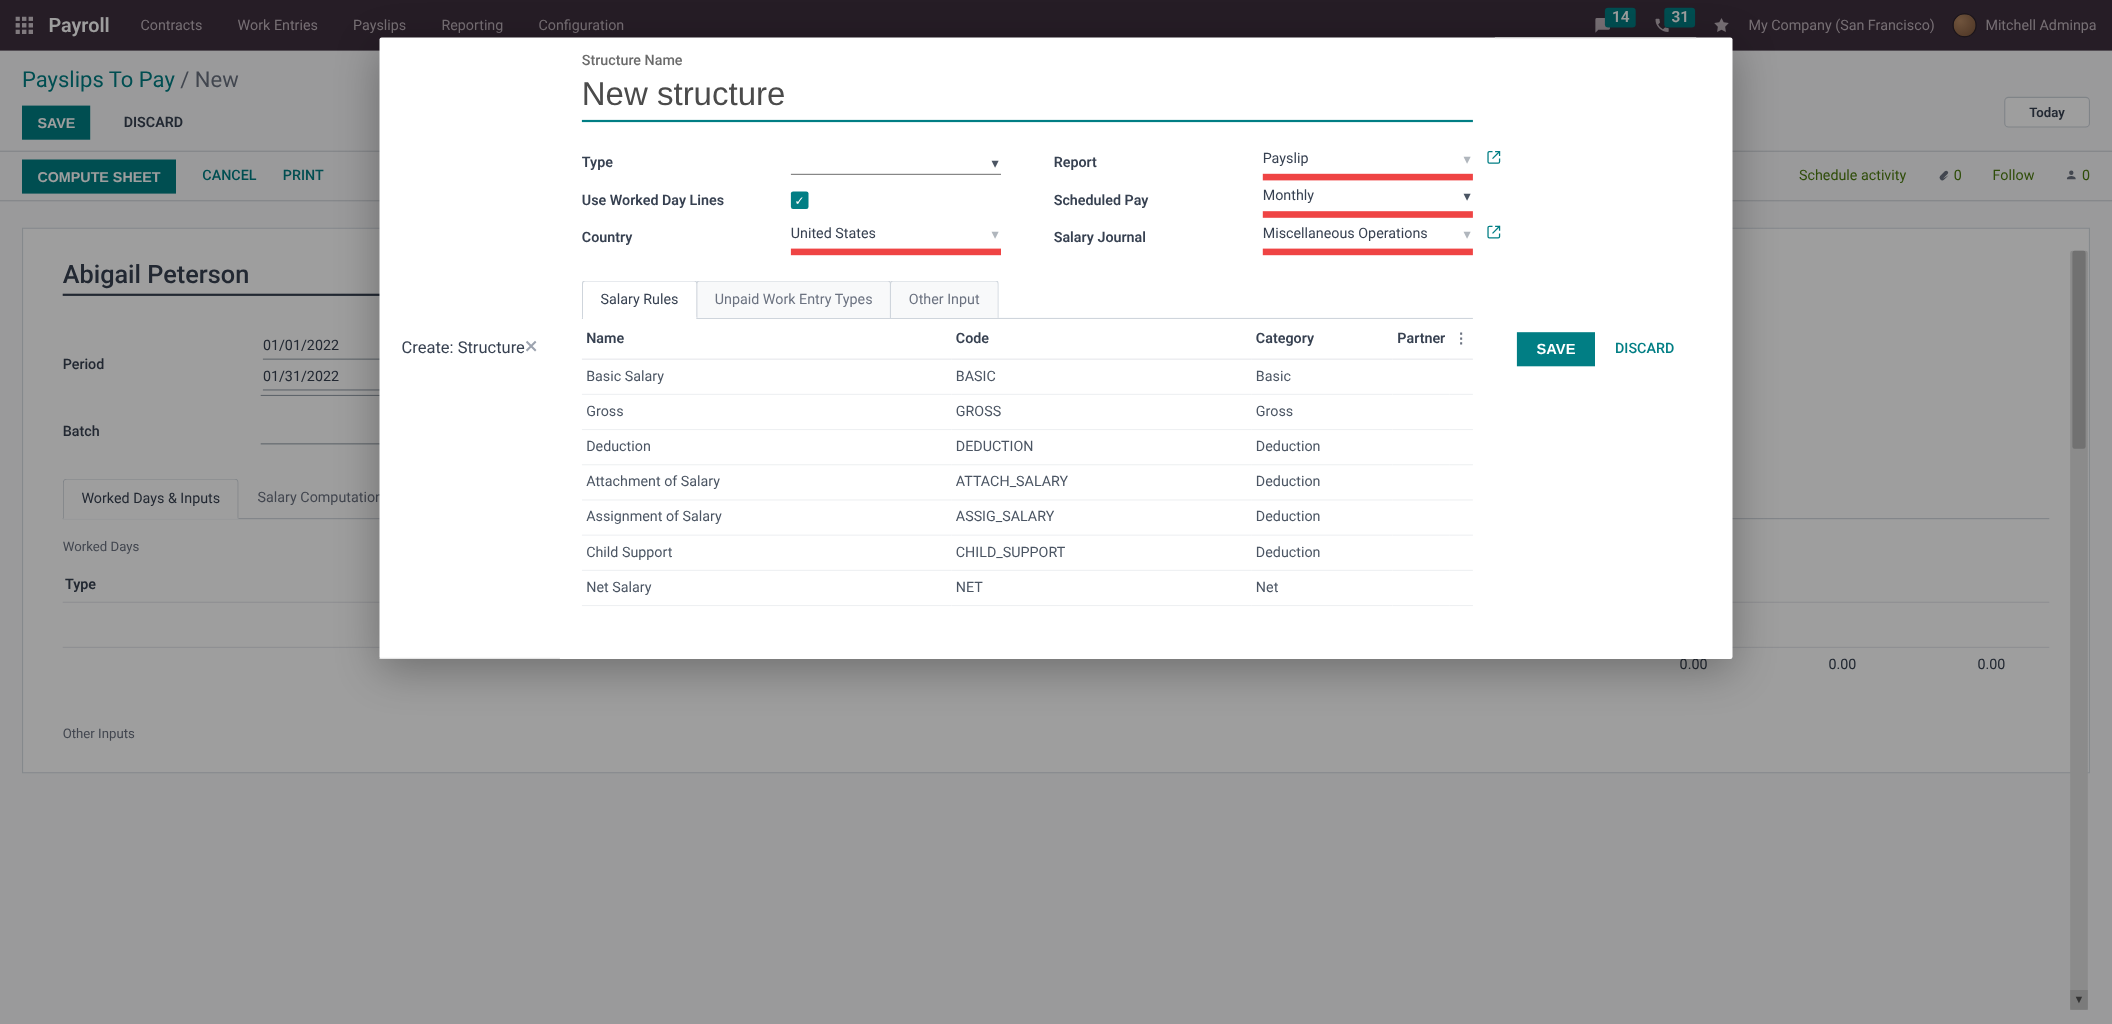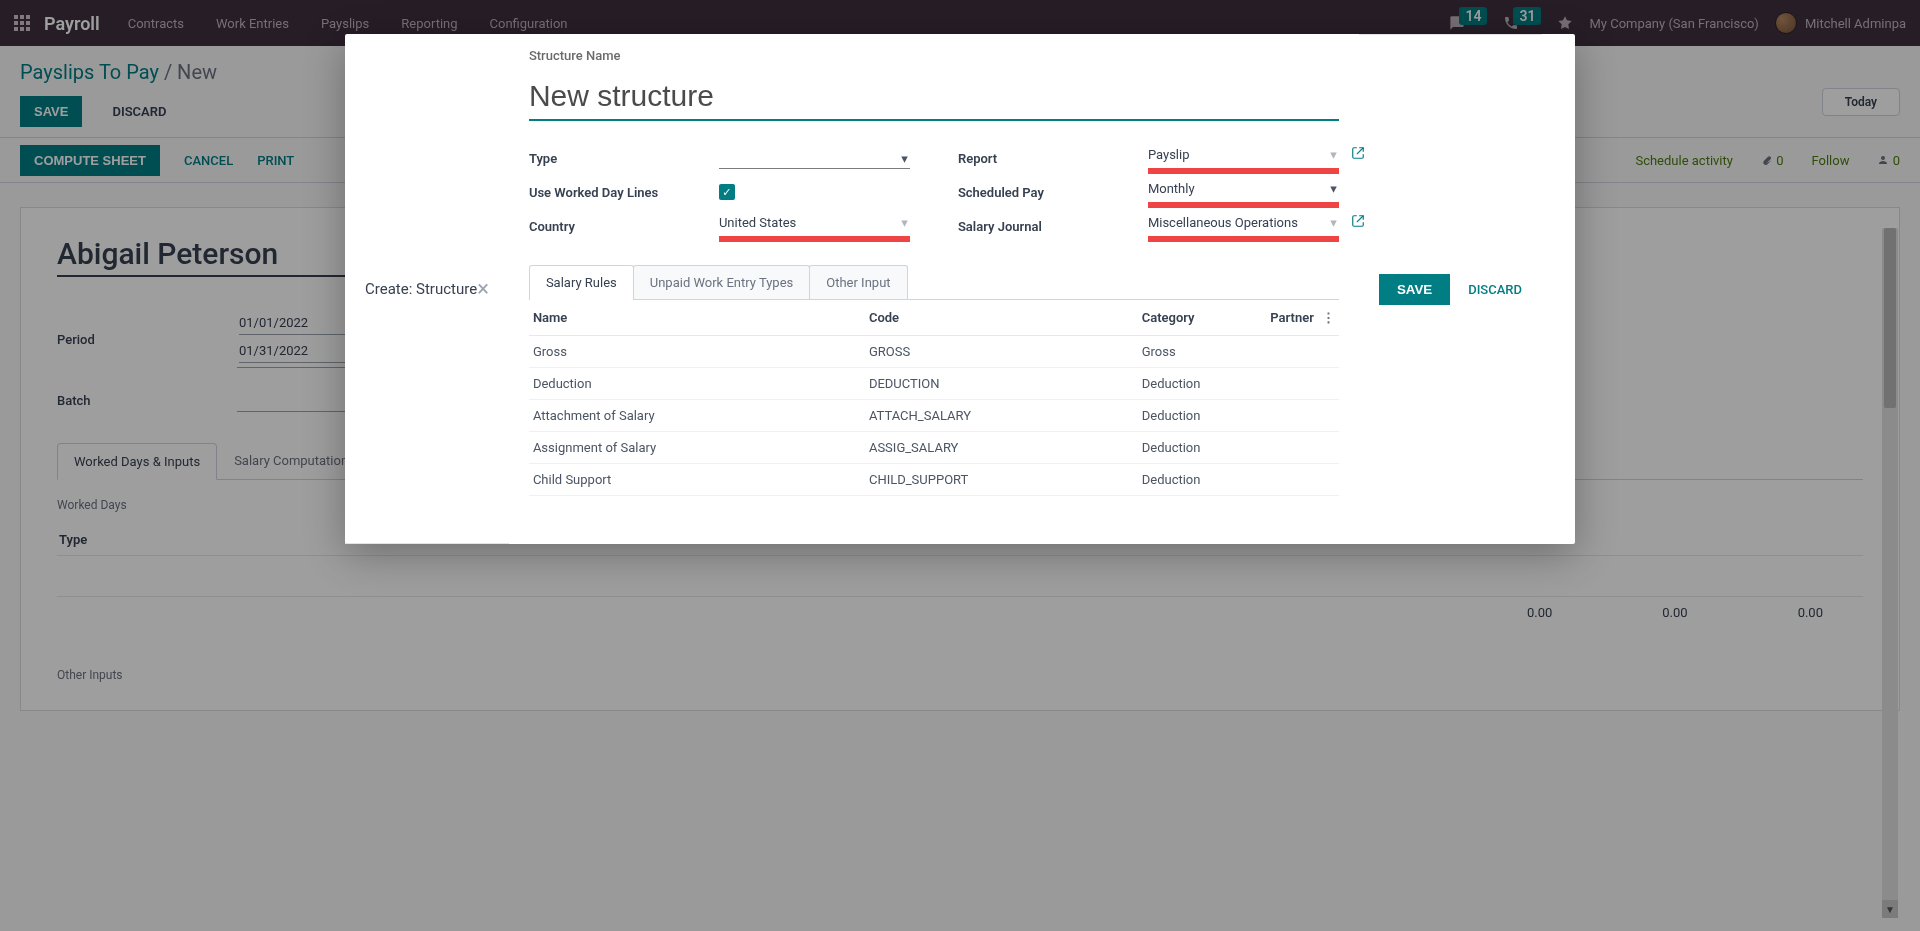--- a/index.html
+++ b/index.html
@@ -28,42 +28,42 @@
     .btn.text { background: transparent; color: #374151; }
     .action-bar { border-top: 1px solid #d1d5db; border-bottom: 1px solid #d1d5db; padding: 0 20px; display: flex; align-items: center; height: 46px; gap: 24px; position: relative; }
     .action-bar .link { color: #017e84; font-weight: 500; cursor: pointer; }
     .action-bar .right { margin-left: auto; display: flex; align-items: flex-end; gap: 28px; color: #4d7c0f; }
     .status-bar { position: absolute; right: 20px; top: -50px; }
     .status-chip { display: inline-block; background: #fff; border: 1px solid #cfd5dc; border-radius: 4px; padding: 6px 22px; font-size: 12px; color: #374151; font-weight: 600; }
 
     
     .sheet-wrap { padding: 0 20px 20px 20px; }
     .sheet { background: #fff; border: 1px solid #d7dde3; margin-top: 24px; padding: 28px 36px; position: relative; }
-    .sheet h1.name { font-size: 30px; font-weight: 500; color: #374151; border-bottom: 2px solid #374151; display: inline-block; padding-bottom: 4px; min-width: 310px; }
+    .sheet h1.name { font-size: 23px; font-weight: 500; color: #374151; border-bottom: 2px solid #374151; display: inline-block; padding-bottom: 4px; min-width: 310px; }
     .form-grid { margin-top: 34px; display: grid; grid-template-columns: 180px 1fr; row-gap: 20px; align-items: center; max-width: 520px; }
     .form-grid label { color: #374151; font-weight: 500; }
     .form-grid .field { border-bottom: 1px solid #9aa3ad; padding: 4px 2px; color: #374151; min-height: 24px; }
     .form-grid .field.stack { display: flex; flex-direction: column; gap: 8px; }
     .form-grid .field.stack span { border-bottom: 1px solid #9aa3ad; padding-bottom: 4px; }
 
     .tabs-below { margin-top: 30px; border-bottom: 1px solid #cfd5dc; display: flex; }
     .tabs-below .tab { padding: 10px 16px; border: 1px solid transparent; color: #6b7280; cursor: pointer; }
     .tabs-below .tab.active { border: 1px solid #cfd5dc; border-bottom-color: #fff; background: #fff; border-radius: 4px 4px 0 0; color: #374151; position: relative; top: 1px; }
     .section-label { color: #6b7280; font-size: 12px; margin-top: 18px; }
     .table-head { margin-top: 12px; padding: 8px 2px; border-bottom: 1px solid #e5e7eb; font-weight: 600; }
     .total-row { display: flex; gap: 110px; justify-content: flex-end; padding: 8px 40px 8px 0; color: #374151; }
 
     
     .overlay { position: absolute; inset: 0; background: rgba(0,0,0,0.38); display: flex; align-items: flex-start; justify-content: center; }
     .modal { background: #fff; width: 1230px; margin-top: 34px; border-radius: 2px; box-shadow: 0 10px 40px rgba(0,0,0,0.3); display: flex; flex-direction: row; max-height: 860px; }
     .modal-head { padding: 14px 20px; border-bottom: 1px solid #e3e3e3; display: flex; align-items: center; }
     .modal-head .title { font-size: 15px; color: #374151; }
     .modal-head .close { margin-left: auto; font-size: 22px; color: #9ca3af; cursor: pointer; line-height: 1; }
     .modal-body { padding: 14px 20px 8px 20px; }
-    .modal-body .small-label { color: #6b6b6b; font-weight: 500; margin-bottom: 14px; }
+    .modal-body .small-label { color: #6b6b6b; font-weight: 500; margin-bottom: 4px; }
     .big-input { font-size: 30px; color: #4b4b4b; width: 810px; border: none; border-bottom: 2px solid #017e84; padding: 2px 0 6px 0; outline: none; }
     .modal-grid { display: grid; grid-template-columns: 1fr 1fr; column-gap: 48px; margin-top: 20px; }
     .mrow { display: grid; grid-template-columns: 190px 1fr; align-items: center; min-height: 34px; }
     .mrow label { color: #374151; font-weight: 600; font-size: 13px; }
     .mfield { position: relative; border-bottom: 1px solid #7b7b7b; padding: 4px 0 6px 0; color: #374151; min-height: 22px; }
     .mfield.nl { border-bottom: 6px solid #ef4444; }
     .mfield .chev { position: absolute; right: 2px; top: 4px; color: #4b5563; }
     .mfield .ext { position: absolute; right: -26px; top: 3px; color: #374151; }
     .checkbox { width: 16px; height: 16px; background: #017e84; display: inline-flex; align-items: center; justify-content: center; color: #fff; font-size: 11px; border-radius: 2px; }
 
@@ -289,20 +289,27 @@
           <tr>
             <th style="width:42%">Name</th>
             <th style="width:34%">Code</th>
             <th style="width:16%">Category</th>
             <th>Partner</th>
             <th class="last">⋮</th>
           </tr>
         </thead>
         <tbody id="rules-body">
             <tr>
+              <td>Basic Salary</td>
+              <td>BASIC</td>
+              <td>Basic</td>
+              <td></td>
+              <td></td>
+            </tr>
+            <tr>
               <td>Gross</td>
               <td>GROSS</td>
               <td>Gross</td>
               <td></td>
               <td></td>
             </tr>
             <tr>
               <td>Deduction</td>
               <td>DEDUCTION</td>
               <td>Deduction</td>
@@ -323,20 +330,27 @@
               <td></td>
               <td></td>
             </tr>
             <tr>
               <td>Child Support</td>
               <td>CHILD_SUPPORT</td>
               <td>Deduction</td>
               <td></td>
               <td></td>
             </tr>
+            <tr>
+              <td>Net Salary</td>
+              <td>NET</td>
+              <td>Net</td>
+              <td></td>
+              <td></td>
+            </tr>
           </tbody>
       </table>
       <div style="height:40px"></div>
     </div>
     <div class="modal-foot">
       <button class="save">SAVE</button>
       <span class="discard">DISCARD</span>
     </div>
   </div>
 </div>

